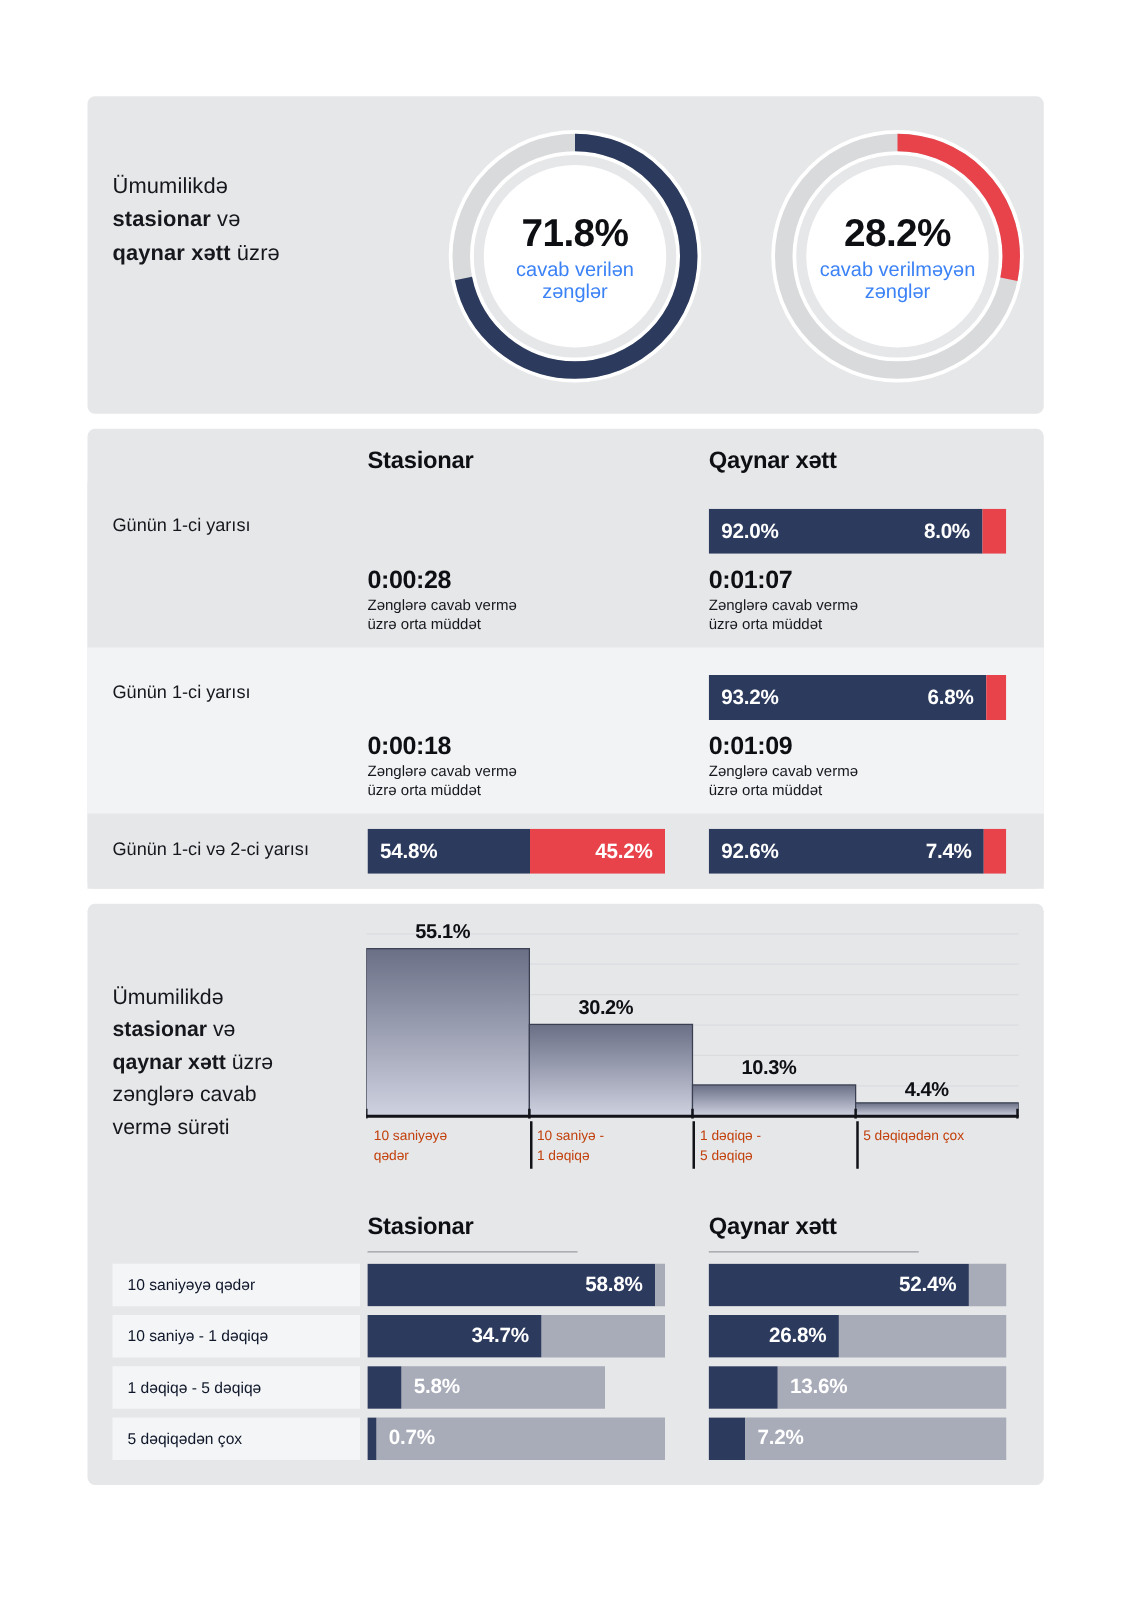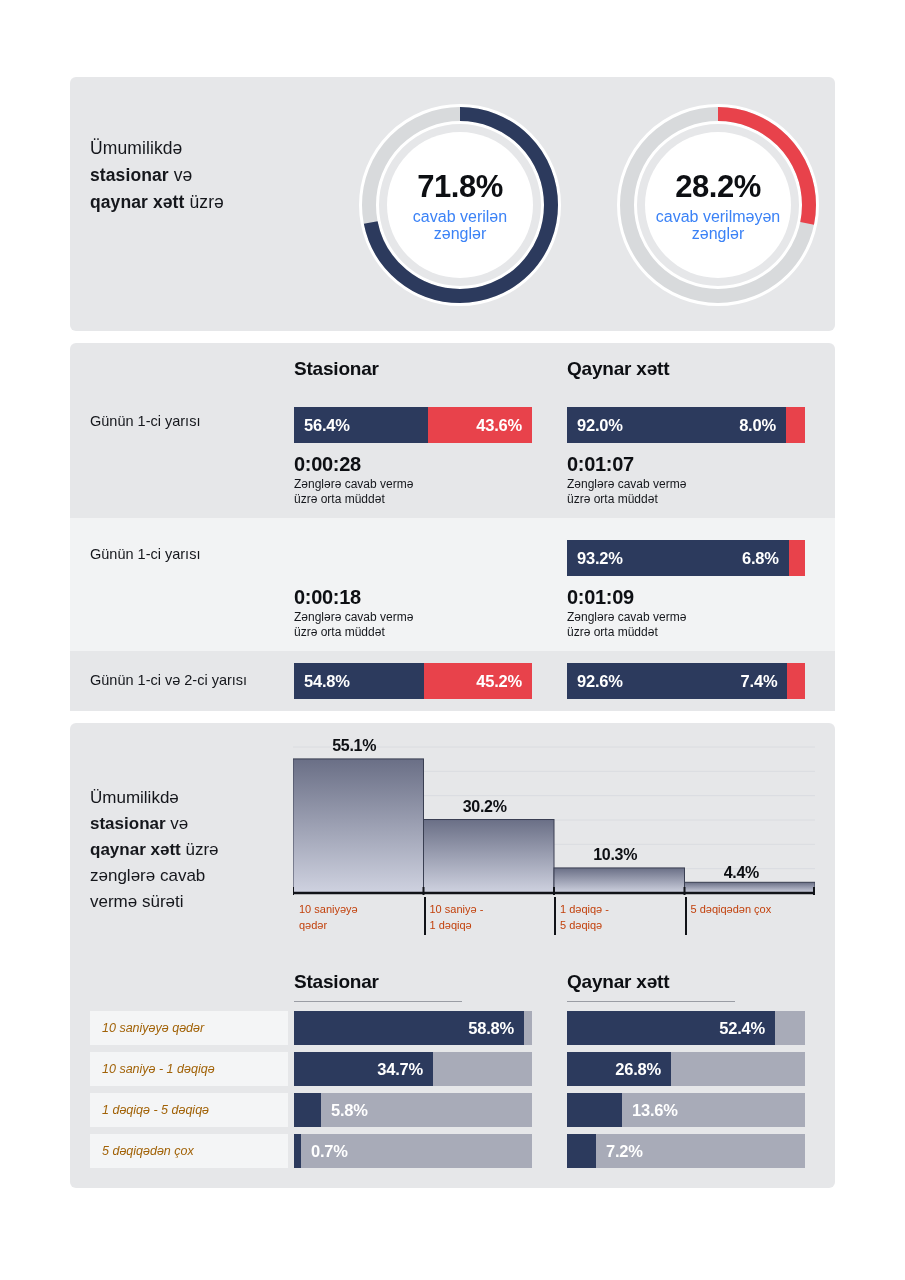--- a/index.html
+++ b/index.html
@@ -100,21 +100,21 @@
   }
 
   #head-stasionar-2 { left: 294px; top: 971px; }
   #head-qaynar-2    { left: 567px; top: 971px; }
   #rule-stasionar-2 { left: 294px; width: 168px; top: 1001px; }
   #rule-qaynar-2    { left: 567px; width: 168px; top: 1001px; }
 
   .lbl-pill {
     position: absolute; left: 90px; width: 198px; height: 34px;
     background: #F4F5F6; display: flex; align-items: center; padding-left: 12px;
-    font-size: 12.5px; color: #a16207; white-space: nowrap; font-style: italic;
+    font-size: 12.5px; color: #0f172a; white-space: nowrap;
   }
   .hbar {
     position: absolute; height: 34px; background: #A8ABB8; overflow: hidden;
   }
   .hbar .fill {
     background: #2C3A5D; height: 100%; position: relative;
   }
   .hbar .hv {
     position: absolute; top: 50%; transform: translateY(-50%);
     font-size: 16.5px; font-weight: 700; color: #ffffff; letter-spacing: -.2px; white-space: nowrap;
@@ -168,28 +168,20 @@
   <div class="panel" id="panel-halves"></div>
 
   <div class="col-head" id="head-stasionar">Stasionar</div>
   <div class="col-rule" id="rule-stasionar"></div>
   <div class="col-head" id="head-qaynar">Qaynar xətt</div>
   <div class="col-rule" id="rule-qaynar"></div>
 
   <div class="half-row dark" id="row-h1">
     <div class="row-label">Günün 1-ci yarısı</div>
 
-    <div class="sbar" style="left:224px; top:22px; width:238px;">
-      <div class="nav" style="width: 56.4%;">
-        <span class="v left">56.4%</span>
-      </div>
-      <div class="red" style="width: 43.6%;">
-        <span class="v right">43.6%</span>
-      </div>
-    </div>
     <div class="avg-time" style="left:224px; top:68px;">0:00:28</div>
     <div class="avg-sub" style="left:224px; top:92px;">
       <span>Zənglərə cavab vermə</span><br>
       <span>üzrə orta müddət</span>
     </div>
 
     <div class="sbar" style="left:497px; top:22px; width:238px;">
       <div class="nav" style="width: 92%;">
         <span class="v left">92.0%</span>
         <span class="v right">8.0%</span>
@@ -318,21 +310,21 @@
       <div class="hbar" style="left: 294px; top: 1011px; width: 238px;">
         <div class="fill" style="width: 230px;">
           <span class="hv" style="right: 10px;">58.8%</span>
         </div>
       </div>
       <div class="hbar" style="left: 294px; top: 1052px; width: 238px;">
         <div class="fill" style="width: 139px;">
           <span class="hv" style="right: 10px;">34.7%</span>
         </div>
       </div>
-      <div class="hbar" style="left: 294px; top: 1093px; width: 238px;">
+      <div class="hbar" style="left: 294px; top: 1093px; width: 190px;">
         <div class="fill" style="width: 27px;"></div>
         <span class="hv" style="left: 37px;">5.8%</span>
       </div>
       <div class="hbar" style="left: 294px; top: 1134px; width: 238px;">
         <div class="fill" style="width: 7px;"></div>
         <span class="hv" style="left: 17px;">0.7%</span>
       </div>
       <div class="hbar" style="left: 567px; top: 1011px; width: 238px;">
         <div class="fill" style="width: 208px;">
           <span class="hv" style="right: 10px; text-align: right;">52.4%</span>

